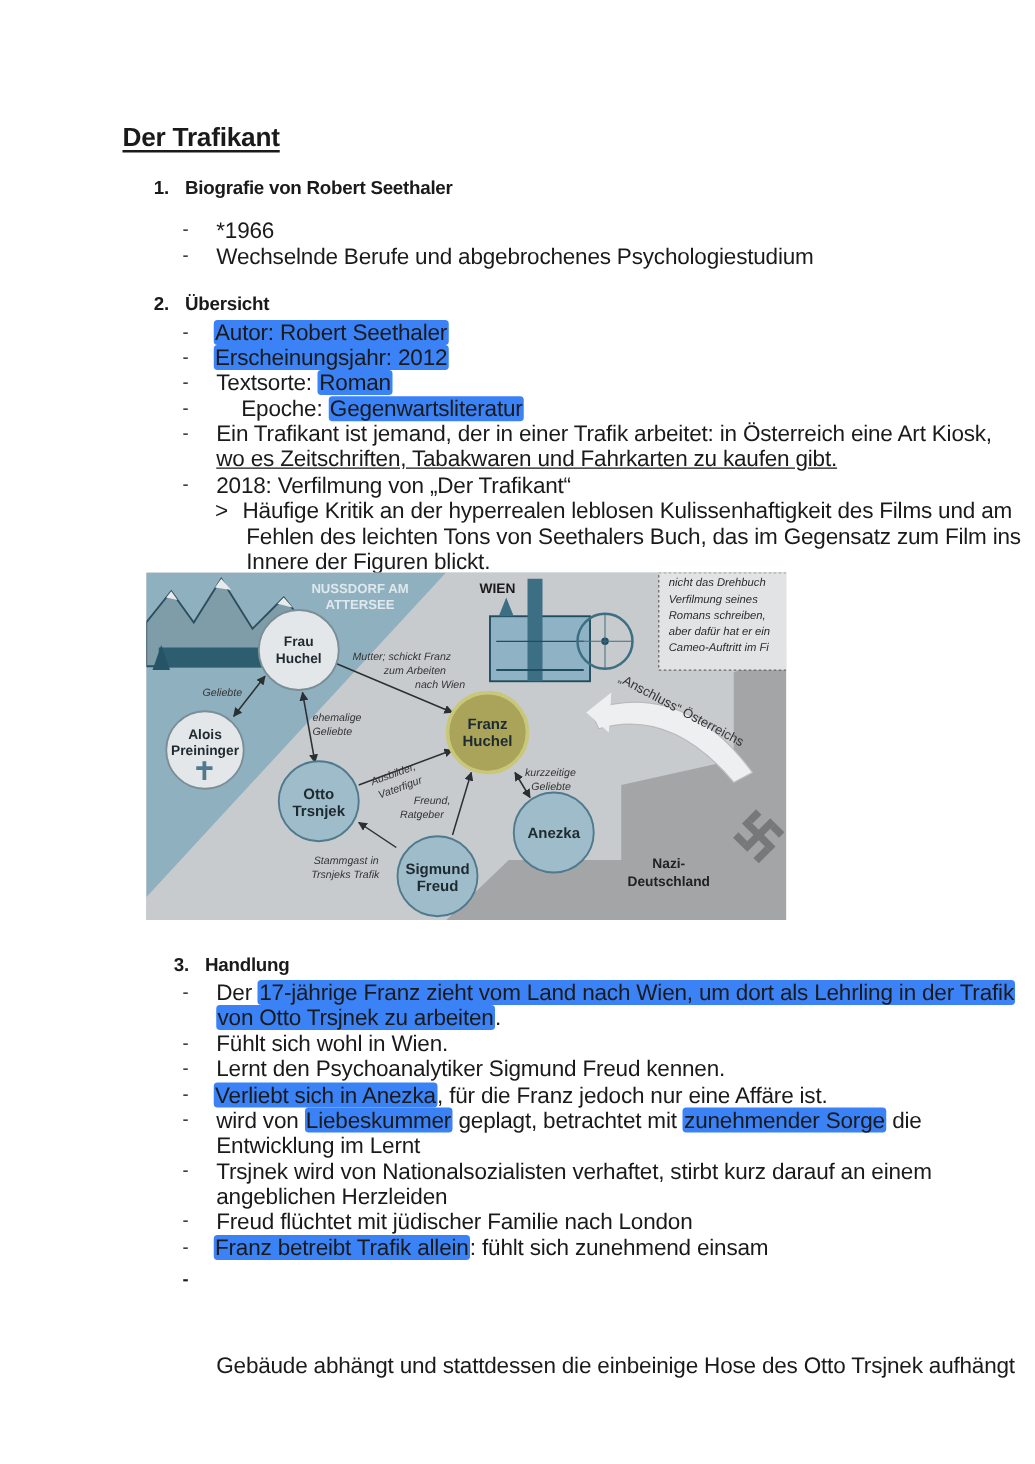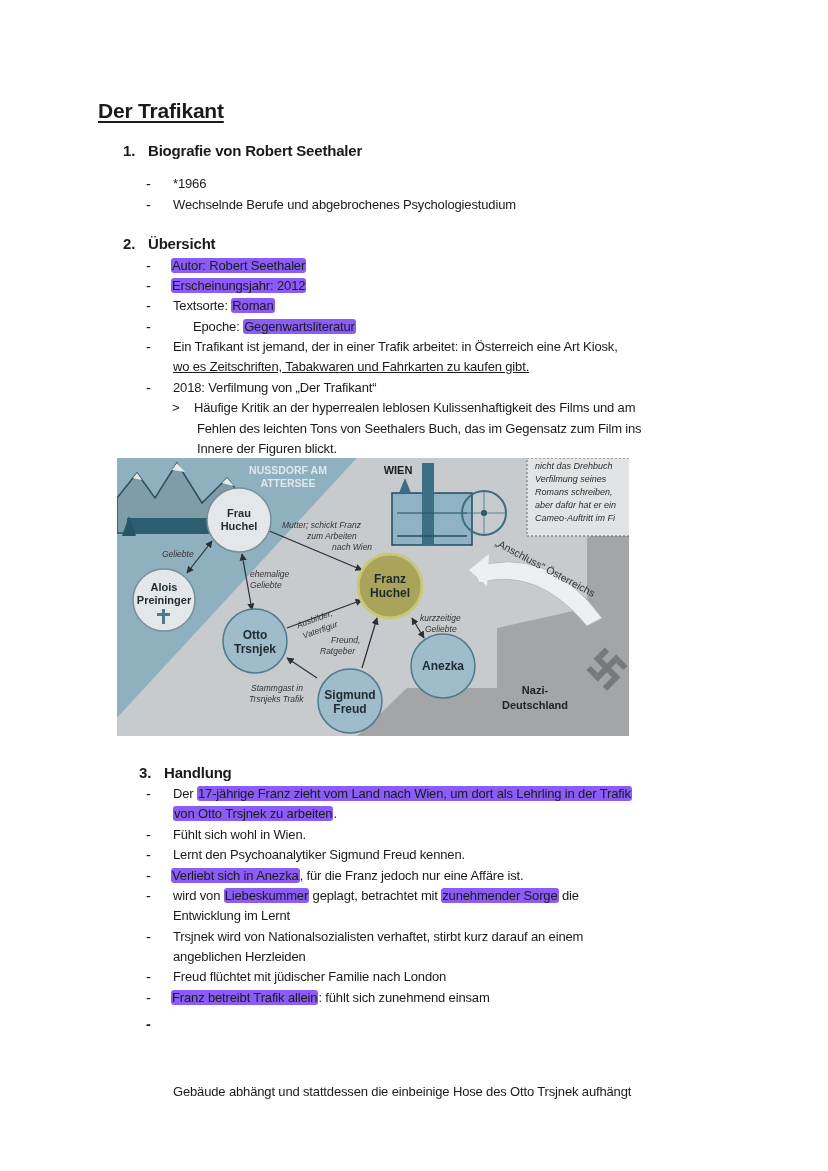--- a/index.html
+++ b/index.html
@@ -12,25 +12,25 @@
     position: absolute; left: 98px; top: 99px;
     font-size: 21px; font-weight: bold; text-decoration: underline;
     text-underline-offset: 3px; letter-spacing: -0.2px;
   }
   .section-head {
     position: absolute; left: 123px; font-size: 15px; font-weight: bold;
     letter-spacing: -0.2px;
   }
   .section-head .num { display: inline-block; width: 25px; }
   .line {
-    position: absolute; font-size: 13px; line-height: 20.5px; white-space: nowrap;
+    position: absolute; font-size: 18px; line-height: 20.5px; white-space: nowrap;
     letter-spacing: -0.15px;
   }
   .dash { position: absolute; left: 146px; font-size: 14.6px; line-height: 20.5px; }
-  .hl { background: #8b5cf6; border-radius: 3px; padding: 0 1px; }
+  .hl { background: #3b82f6; border-radius: 3px; padding: 0 1px; }
   .diagram {
     position: absolute; left: 117px; top: 458px; width: 512px; height: 278px;
     overflow: hidden; background: #c3c7ca;
   }
   .diagram svg { display: block; }
   .dtext { font-family: "Liberation Sans", sans-serif; }
 </style>
 </head>
 <body>
 

